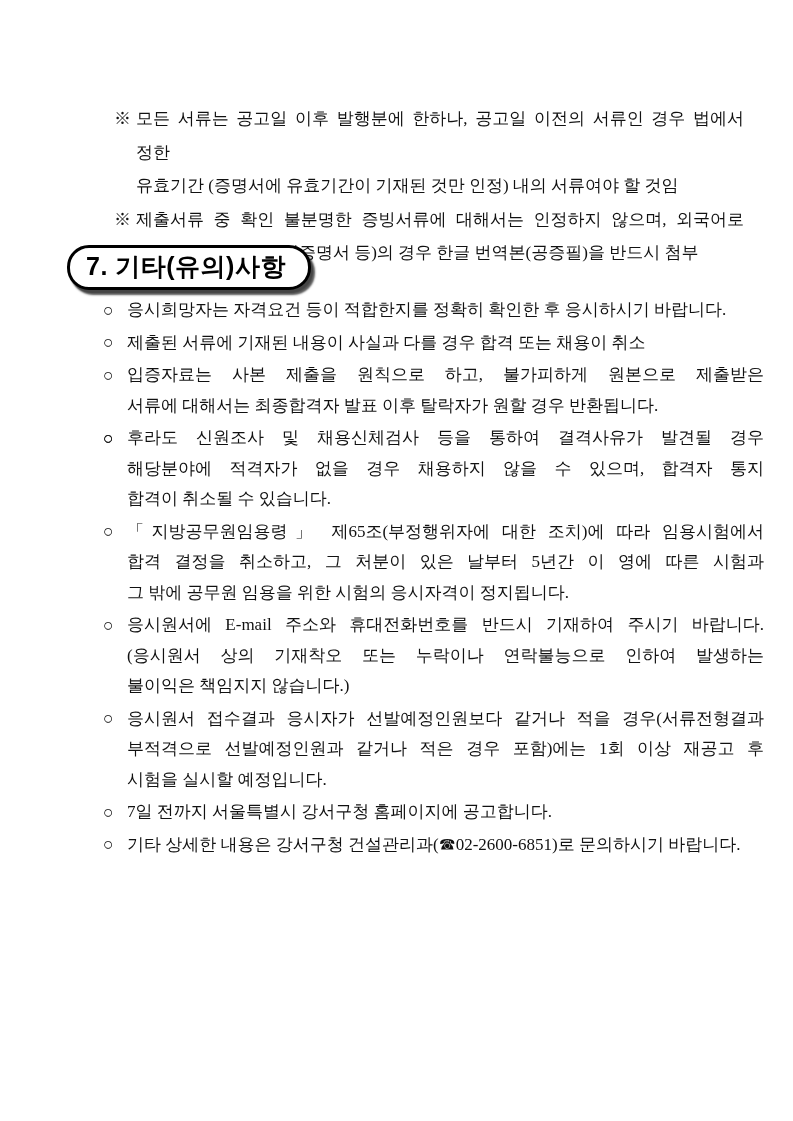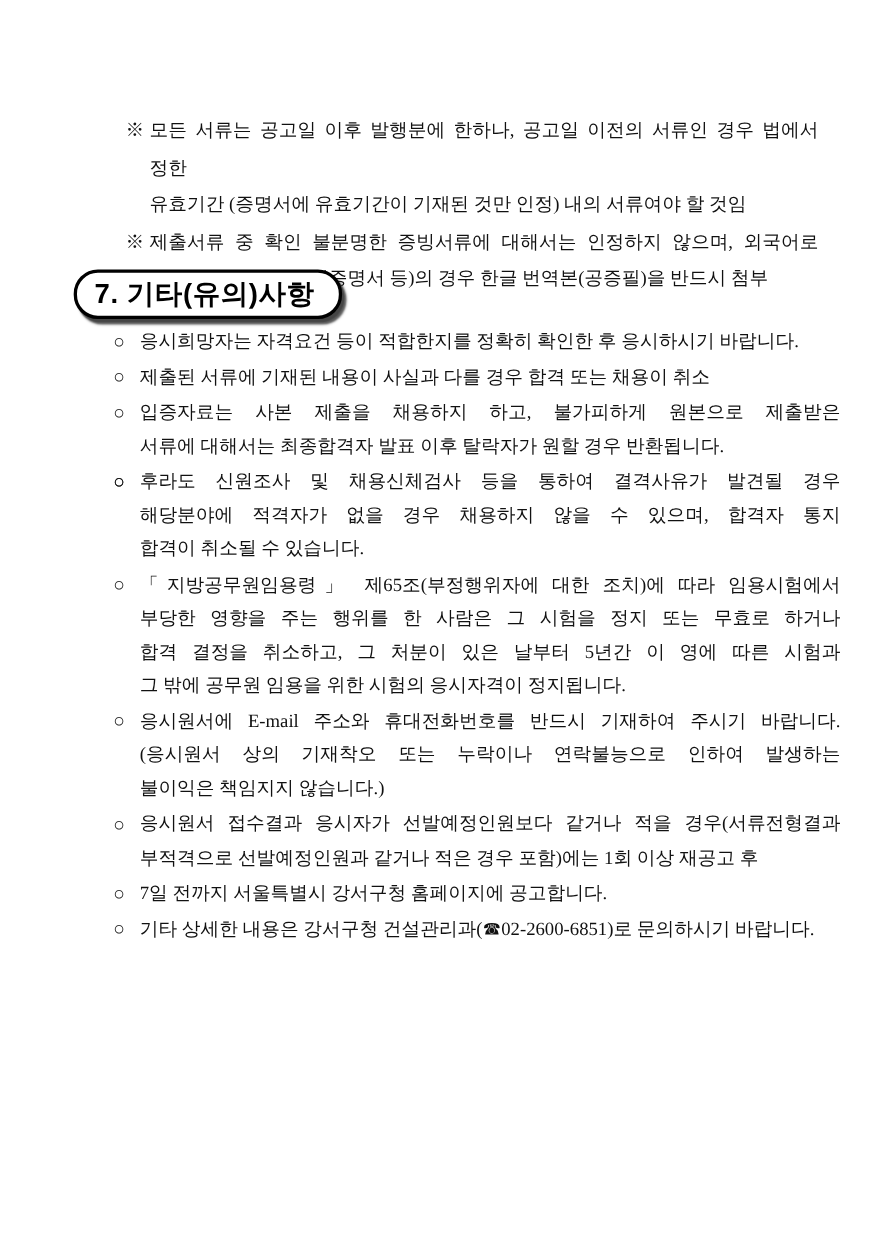--- a/index.html
+++ b/index.html
@@ -122,59 +122,59 @@
       </div>
       <div class="item">
         <span class="marker">○</span>
         <div class="lines">
           <div class="line">제출된 서류에 기재된 내용이 사실과 다를 경우 합격 또는 채용이 취소</div>
         </div>
       </div>
       <div class="item">
         <span class="marker">○</span>
         <div class="lines">
-          <div class="line">입증자료는 사본 제출을 채용하지 하고, 불가피하게 원본으로 제출받은</div>
+          <div class="line">입증자료는 사본 제출을 원칙으로 하고, 불가피하게 원본으로 제출받은</div>
           <div class="line">서류에 대해서는 최종합격자 발표 이후 탈락자가 원할 경우 반환됩니다.</div>
         </div>
       </div>
       <div class="item">
         <span class="marker">○</span>
         <div class="lines">
         </div>
       </div>
       <div class="item">
         <span class="marker">○</span>
         <div class="lines">
           <div class="line">후라도 신원조사 및 채용신체검사 등을 통하여 결격사유가 발견될 경우</div>
           <div class="line">해당분야에 적격자가 없을 경우 채용하지 않을 수 있으며, 합격자 통지</div>
           <div class="line">합격이 취소될 수 있습니다.</div>
         </div>
       </div>
       <div class="item">
         <span class="marker">○</span>
         <div class="lines">
           <div class="line">「지방공무원임용령」 제65조(부정행위자에 대한 조치)에 따라 임용시험에서</div>
-          <div class="line">부당한 영향을 주는 행위를 한 사람은 그 시험을 정지 또는 무효로 하거나</div>
           <div class="line">합격 결정을 취소하고, 그 처분이 있은 날부터 5년간 이 영에 따른 시험과</div>
           <div class="line">그 밖에 공무원 임용을 위한 시험의 응시자격이 정지됩니다.</div>
         </div>
       </div>
       <div class="item">
         <span class="marker">○</span>
         <div class="lines">
           <div class="line">응시원서에 E-mail 주소와 휴대전화번호를 반드시 기재하여 주시기 바랍니다.</div>
           <div class="line">(응시원서 상의 기재착오 또는 누락이나 연락불능으로 인하여 발생하는</div>
           <div class="line">불이익은 책임지지 않습니다.)</div>
         </div>
       </div>
       <div class="item">
         <span class="marker">○</span>
         <div class="lines">
           <div class="line">응시원서 접수결과 응시자가 선발예정인원보다 같거나 적을 경우(서류전형결과</div>
           <div class="line">부적격으로 선발예정인원과 같거나 적은 경우 포함)에는 1회 이상 재공고 후</div>
+          <div class="line">시험을 실시할 예정입니다.</div>
         </div>
       </div>
       <div class="item">
         <span class="marker">○</span>
         <div class="lines">
           <div class="line">7일 전까지 서울특별시 강서구청 홈페이지에 공고합니다.</div>
         </div>
       </div>
       <div class="item">
         <span class="marker">○</span>

